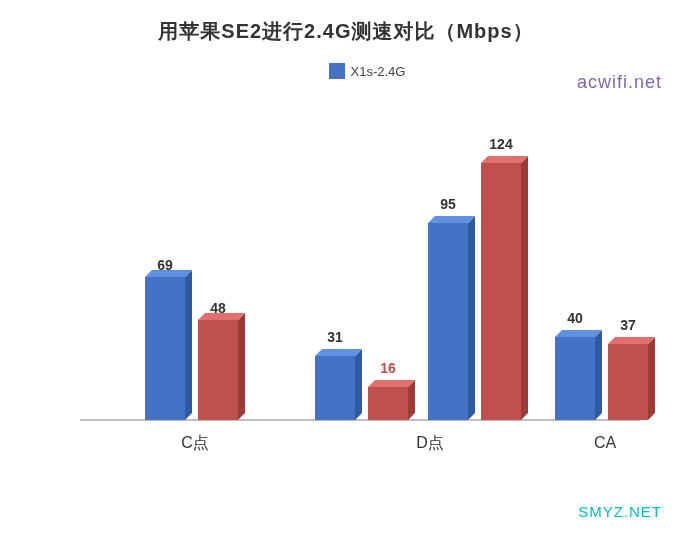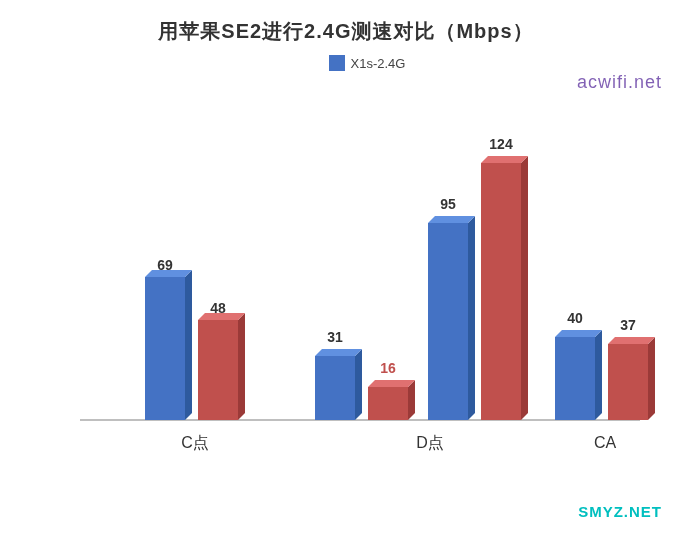--- a/index.html
+++ b/index.html
@@ -24,21 +24,21 @@
       font-weight: bold;
       color: #333;
       padding-top: 18px;
       letter-spacing: 1px;
     }
     .legend {
       display: flex;
       justify-content: center;
       align-items: center;
       gap: 30px;
-      margin-top: 10px;
+      margin-top: 18px;
       padding-left: 42px;
     }
     .legend-item {
       display: flex;
       align-items: center;
       gap: 6px;
       font-size: 13px;
       color: #444;
     }
     .legend-box {
@@ -57,21 +57,21 @@
       letter-spacing: 1px;
       opacity: 0.7;
     }
     .watermark2 {
       position: absolute;
       bottom: 14px;
       right: 30px;
       font-size: 15px;
       color: #00BFBF;
       letter-spacing: 1px;
-      font-weight: bold;
+      font-weight: normal;
     }
   </style>
 </head>
 <body>
 
 <div class="chart-container">
 
   <div class="chart-title">用苹果SE2进行2.4G测速对比（Mbps）</div>
 
   <div class="legend">

